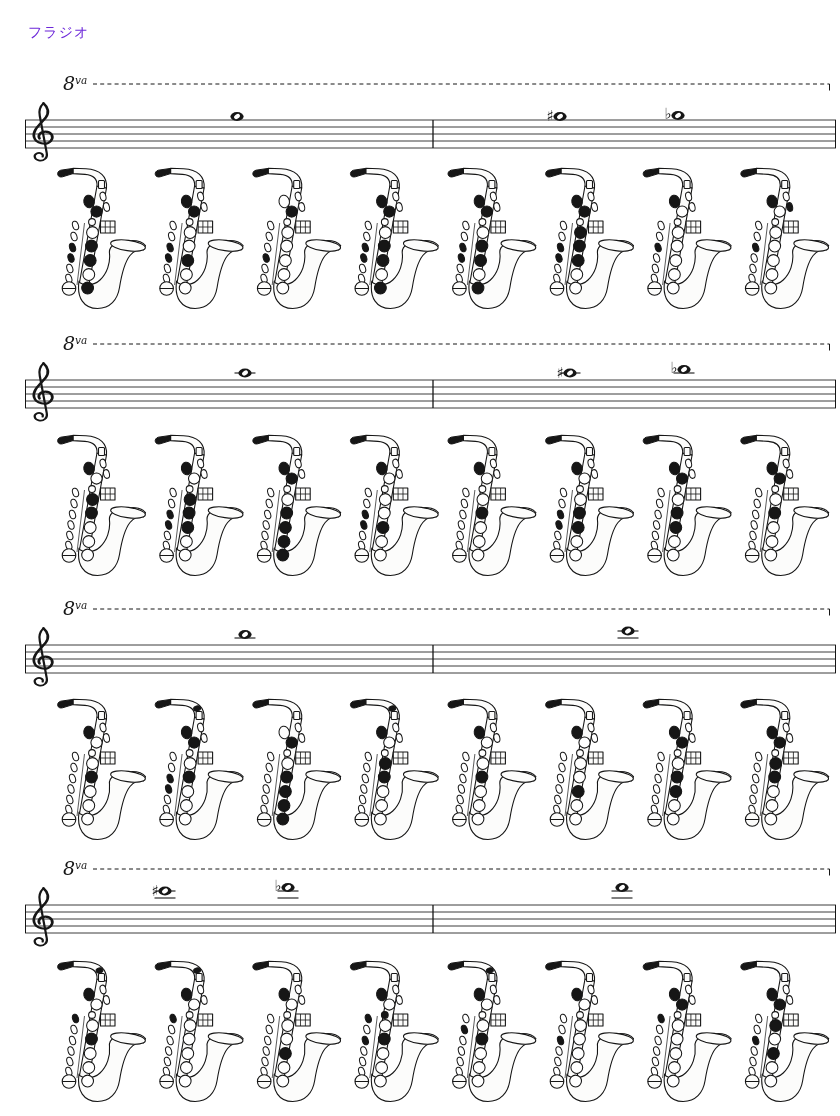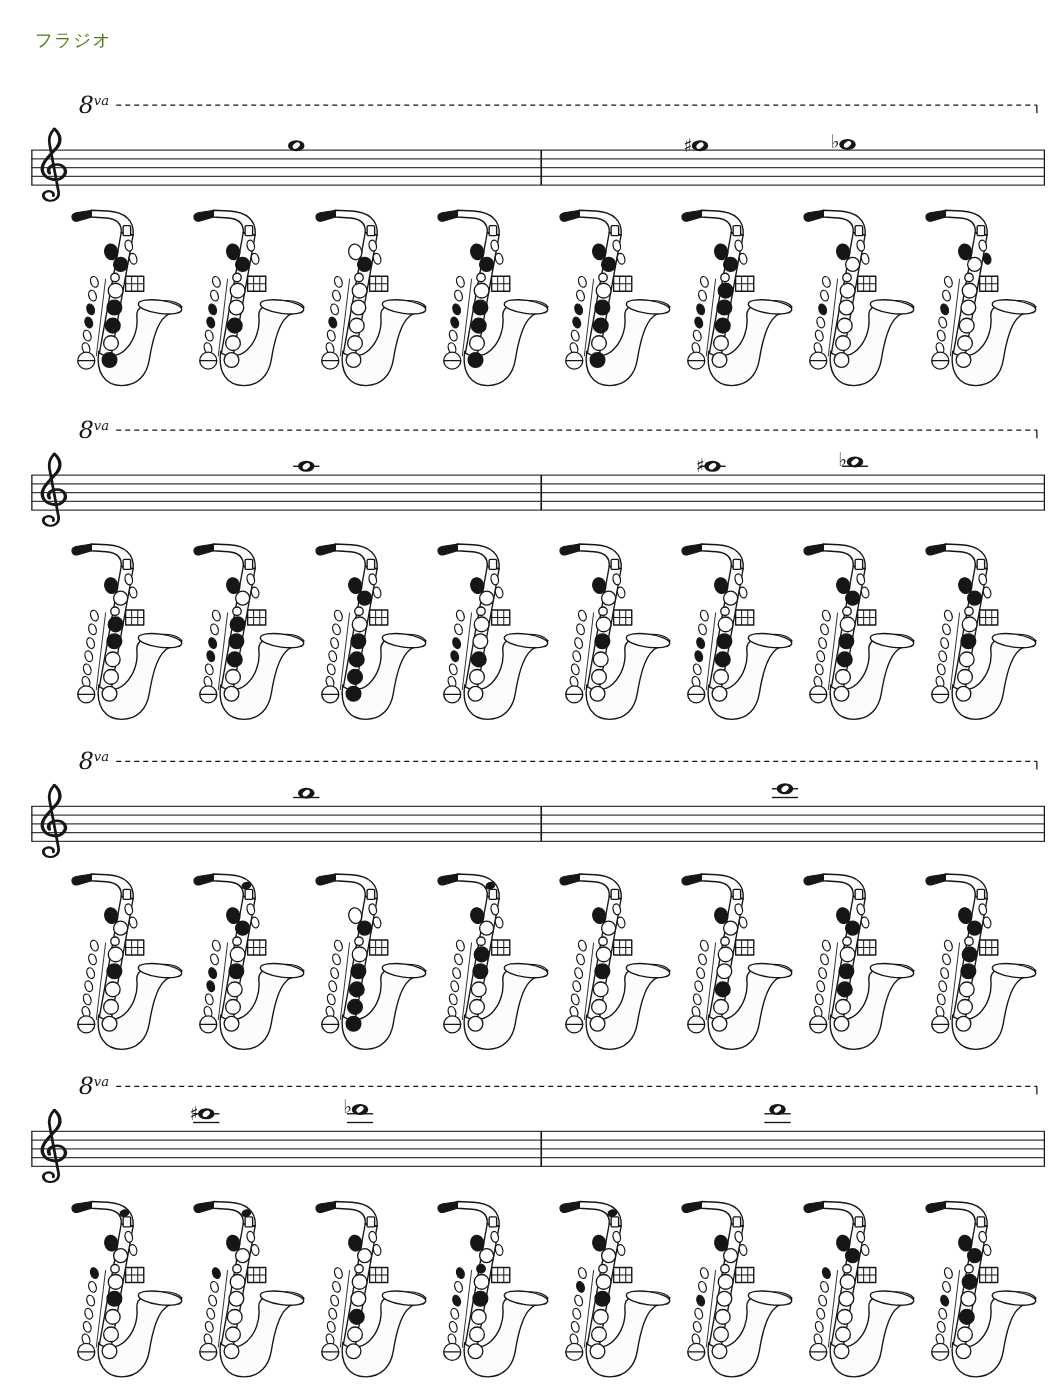--- a/index.html
+++ b/index.html
@@ -1,17 +1,17 @@
 <!DOCTYPE html>
 <html><head>
 <meta charset="utf-8">
 <style>
   html,body{margin:0;padding:0;background:#ffffff;}
   body{width:840px;height:1116px;position:relative;font-family:"Liberation Sans",sans-serif;overflow:hidden;}
-  .title{position:absolute;left:28px;top:24px;font-size:14px;color:#4d7c0f;letter-spacing:1px;}
+  .title{position:absolute;left:28px;top:24px;font-size:14px;color:#6d28d9;letter-spacing:1px;}
   #chart{position:absolute;left:0;top:0;}
   text{user-select:none;}
 </style>
 </head>
 <body>
 
 <div class="title">フラジオ</div>
 <svg id="chart" width="840" height="1116" viewBox="0 0 840 1116">
     <g>
       <g>

